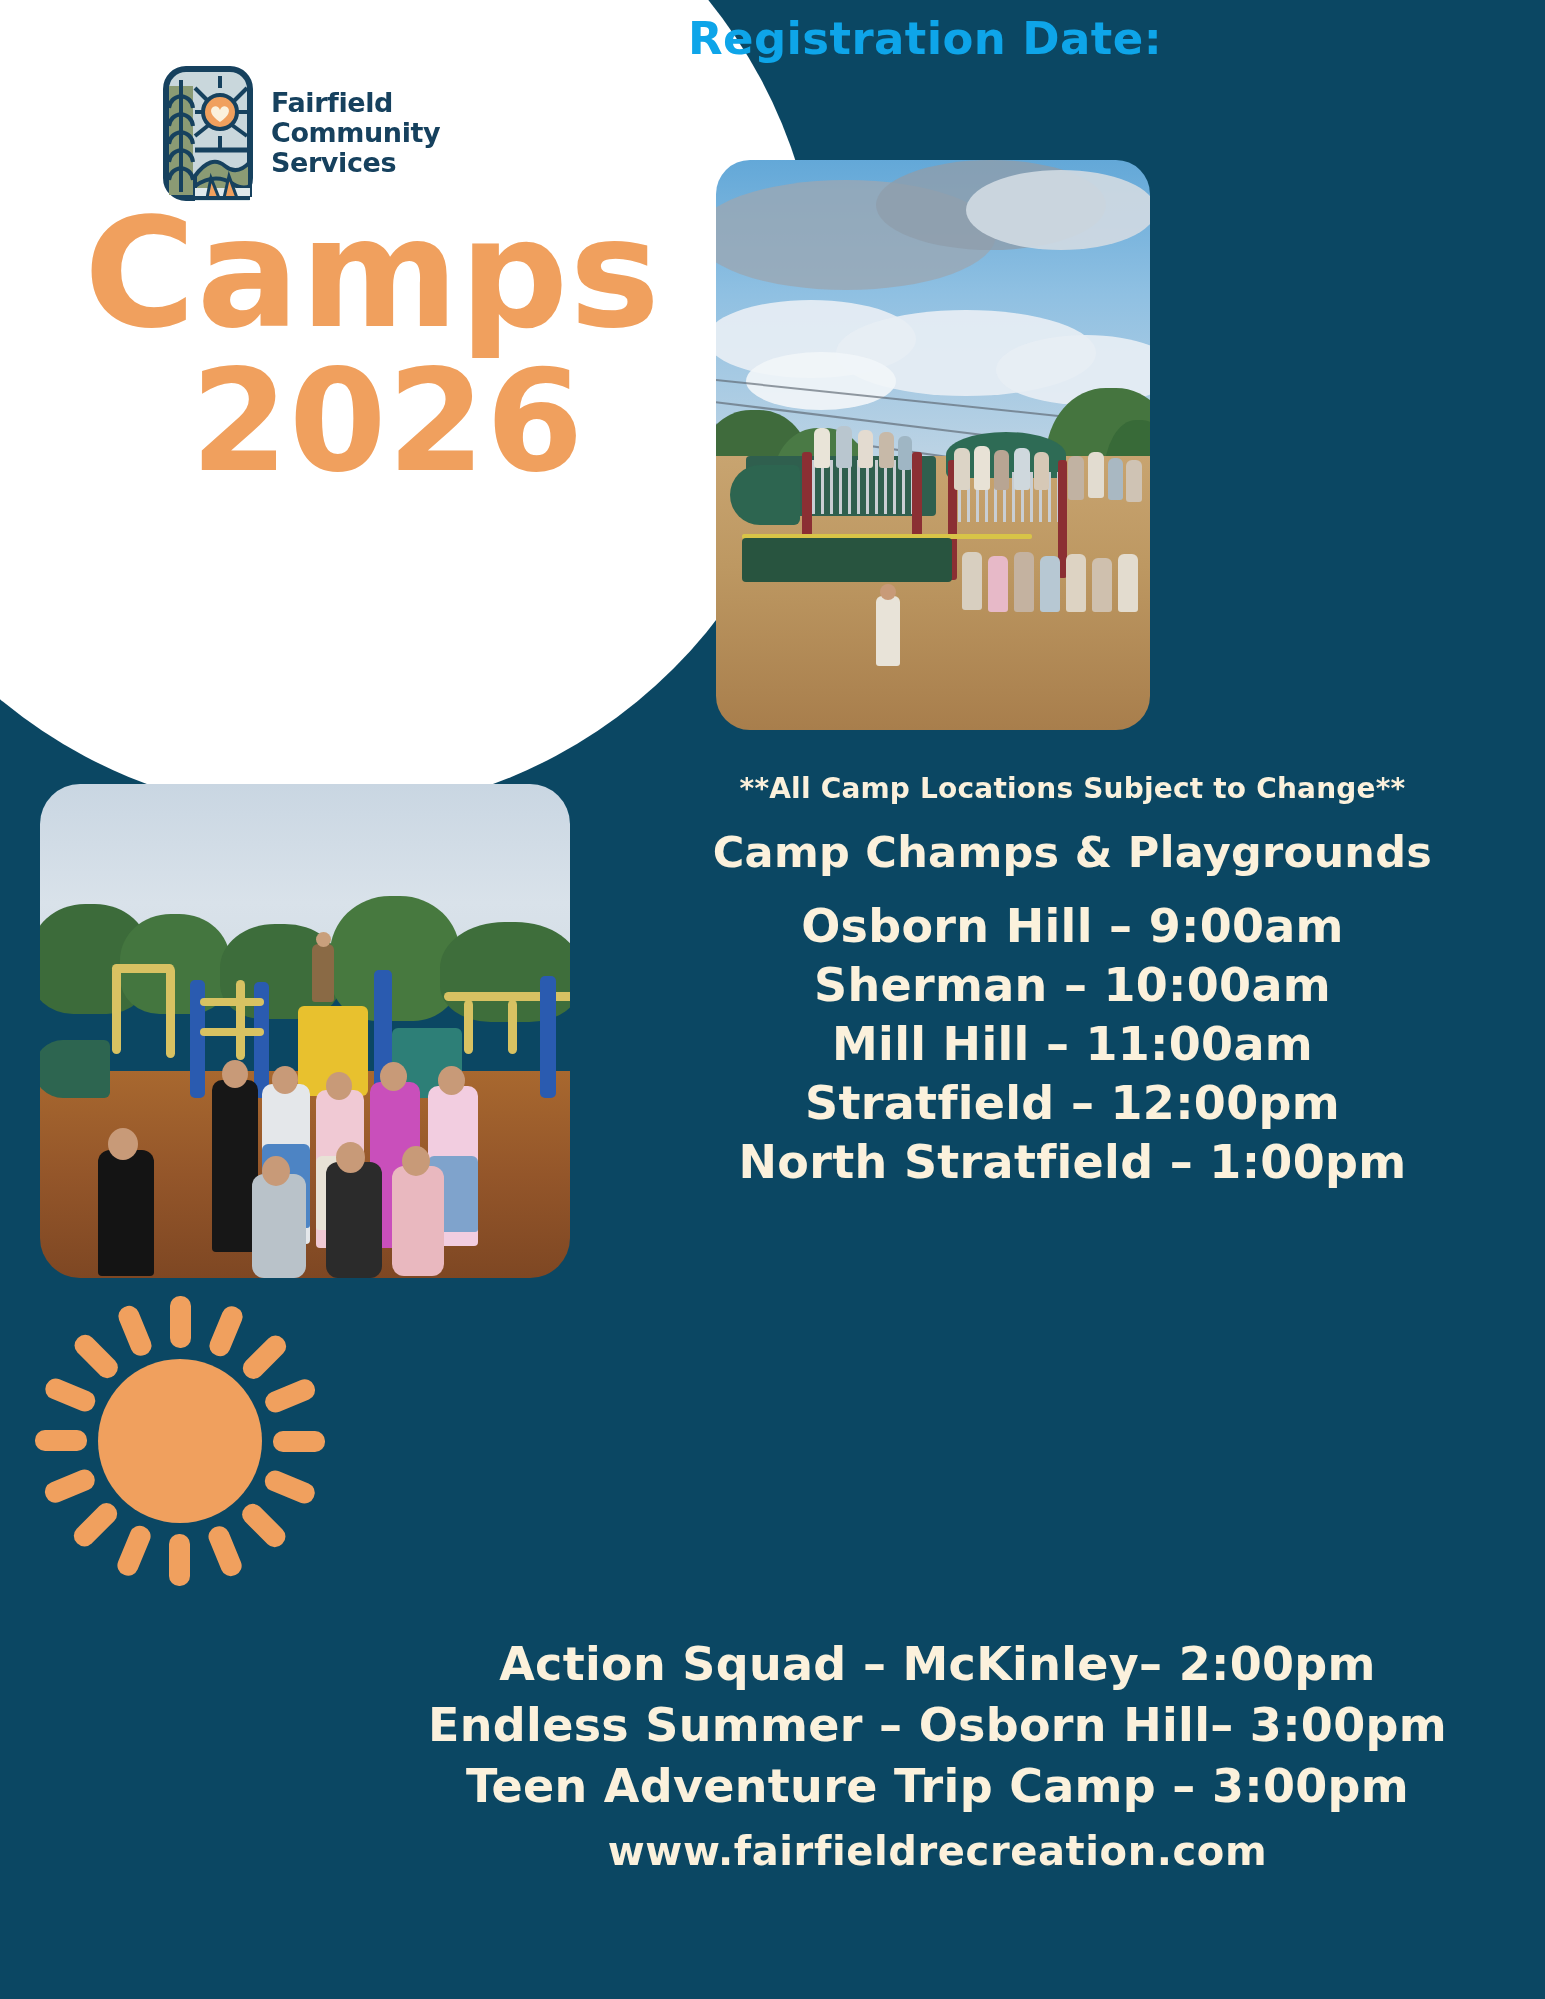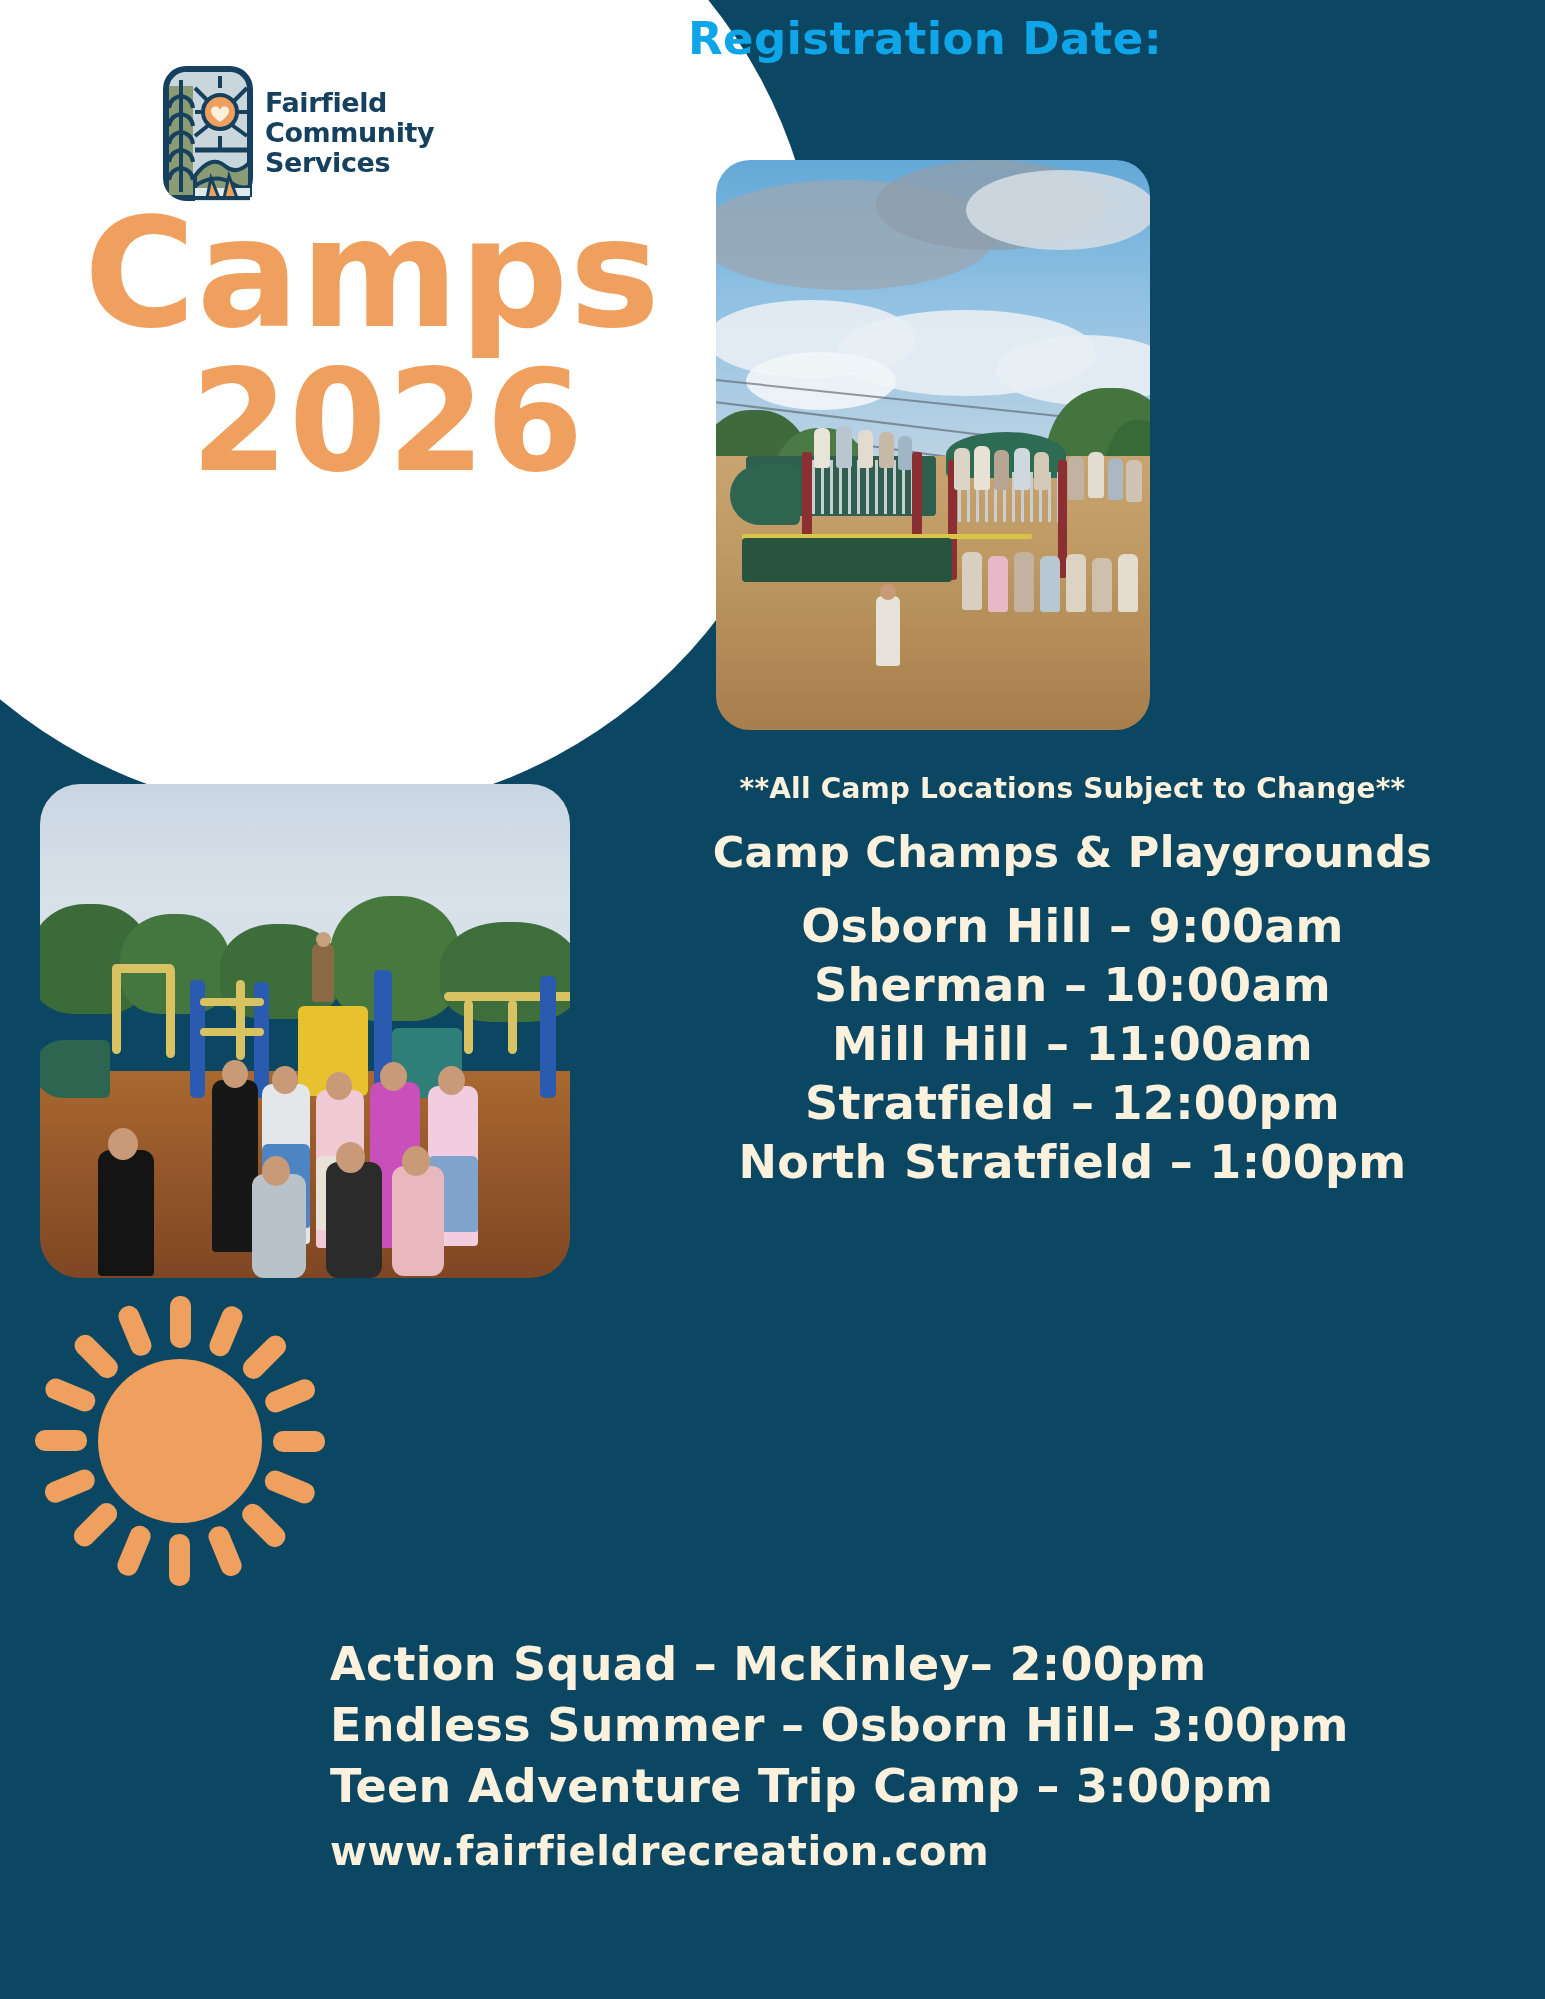--- a/index.html
+++ b/index.html
@@ -18,21 +18,21 @@
     width:1000px;height:1000px;
     background:#ffffff;
     border-radius:50%;
     z-index:2;
   }
 
   
   .logo-wrap{
     position:absolute;left:163px;top:58px;
     width:330px;height:150px;
-    display:flex;align-items:center;gap:12px;
+    display:flex;align-items:center;gap:18px;
     z-index:6;
   }
   .logo-mark{width:90px;height:135px;flex:0 0 90px;}
   .logo-text{
     color:#16415e;
     font-family:"DejaVu Sans", sans-serif;
     font-weight:bold;
     font-size:27px;
     line-height:1.12;
     letter-spacing:-0.4px;
@@ -100,21 +100,21 @@
     z-index:6;text-align:center;color:#fbf1dc;
     font-family:"DejaVu Sans", sans-serif;
     font-weight:bold;
   }
   .disclaimer{font-size:28px;letter-spacing:0.2px;margin-bottom:22px;}
   .section-head{font-size:43px;letter-spacing:0.3px;margin-bottom:20px;}
   .sched-item{font-size:46px;line-height:1.28;letter-spacing:0.3px;white-space:nowrap;}
 
   .info-wide{
     position:absolute;left:330px;top:1634px;width:1215px;
-    z-index:6;text-align:left;color:#fbf1dc;
+    z-index:6;text-align:center;color:#fbf1dc;
     font-family:"DejaVu Sans", sans-serif;font-weight:bold;
   }
   .sched-item-wide{font-size:46px;line-height:1.33;letter-spacing:0.3px;white-space:nowrap;}
   .website{font-size:40px;letter-spacing:0.6px;margin-top:10px;}
 
   
   .sun{position:absolute;left:35px;top:1296px;width:290px;height:290px;z-index:6;}
 </style>
 </head>
 <body>

